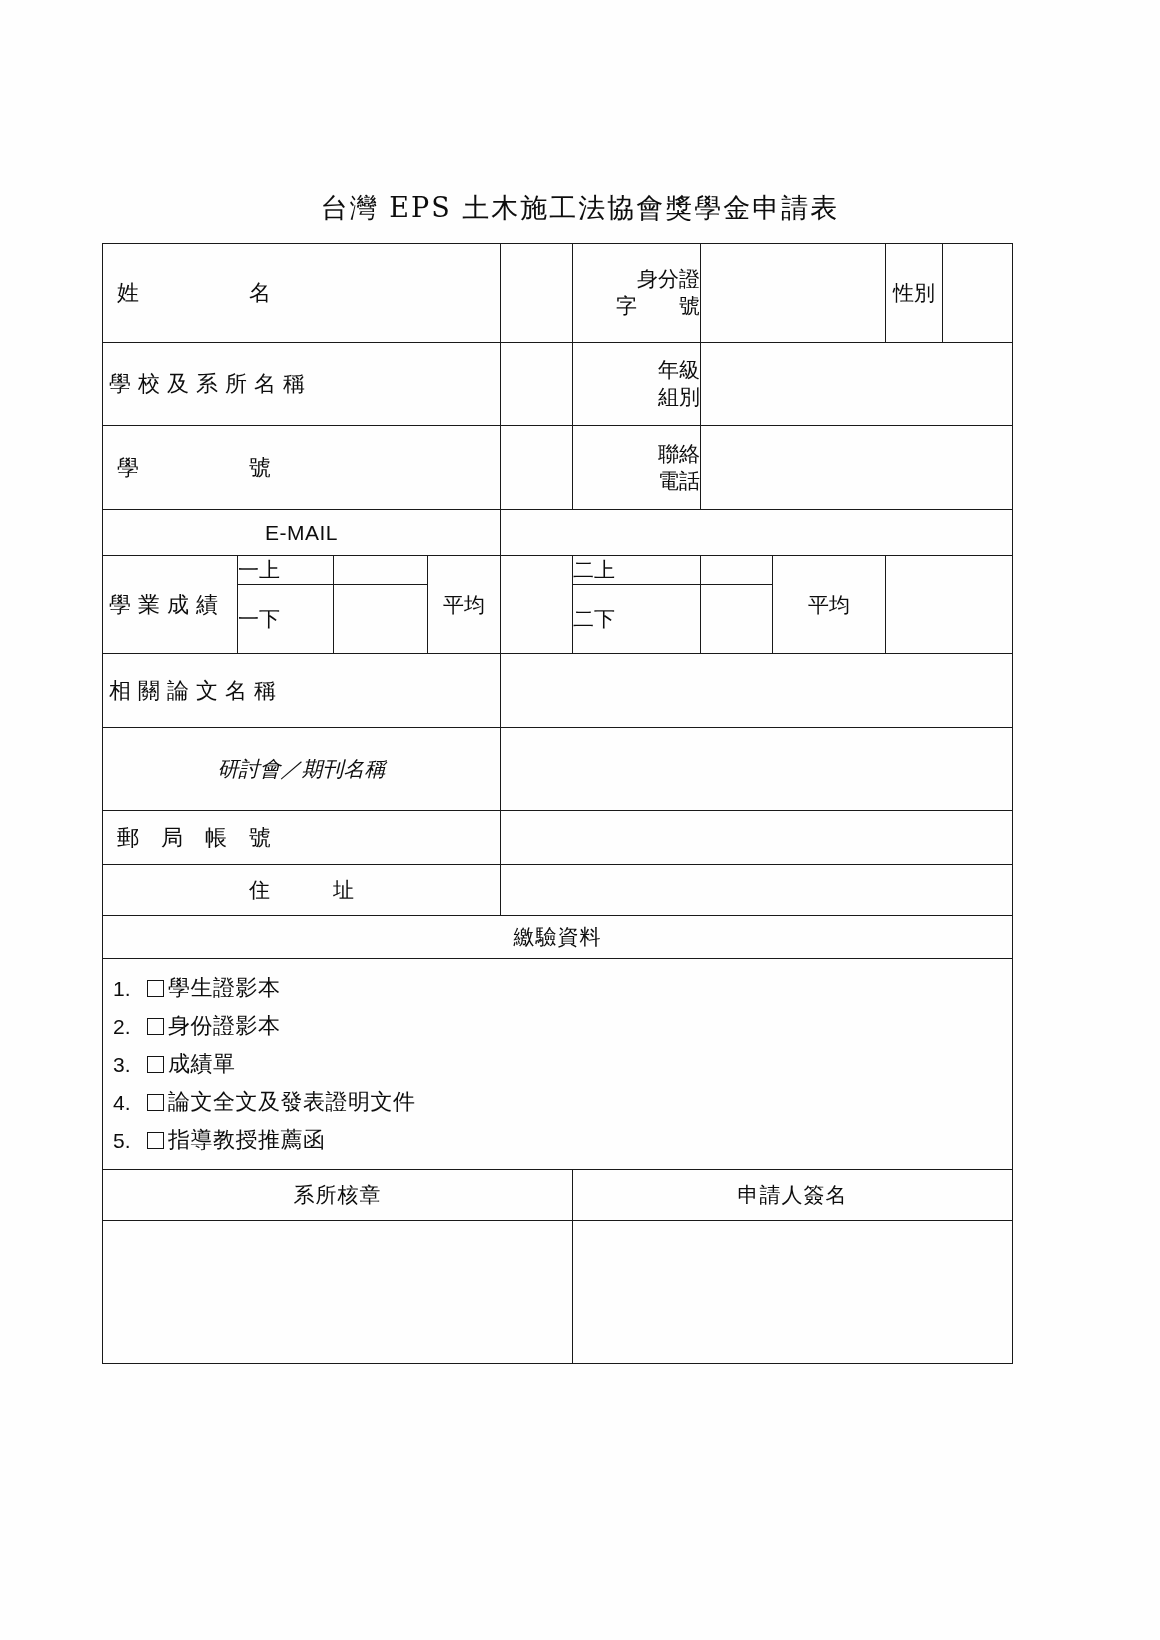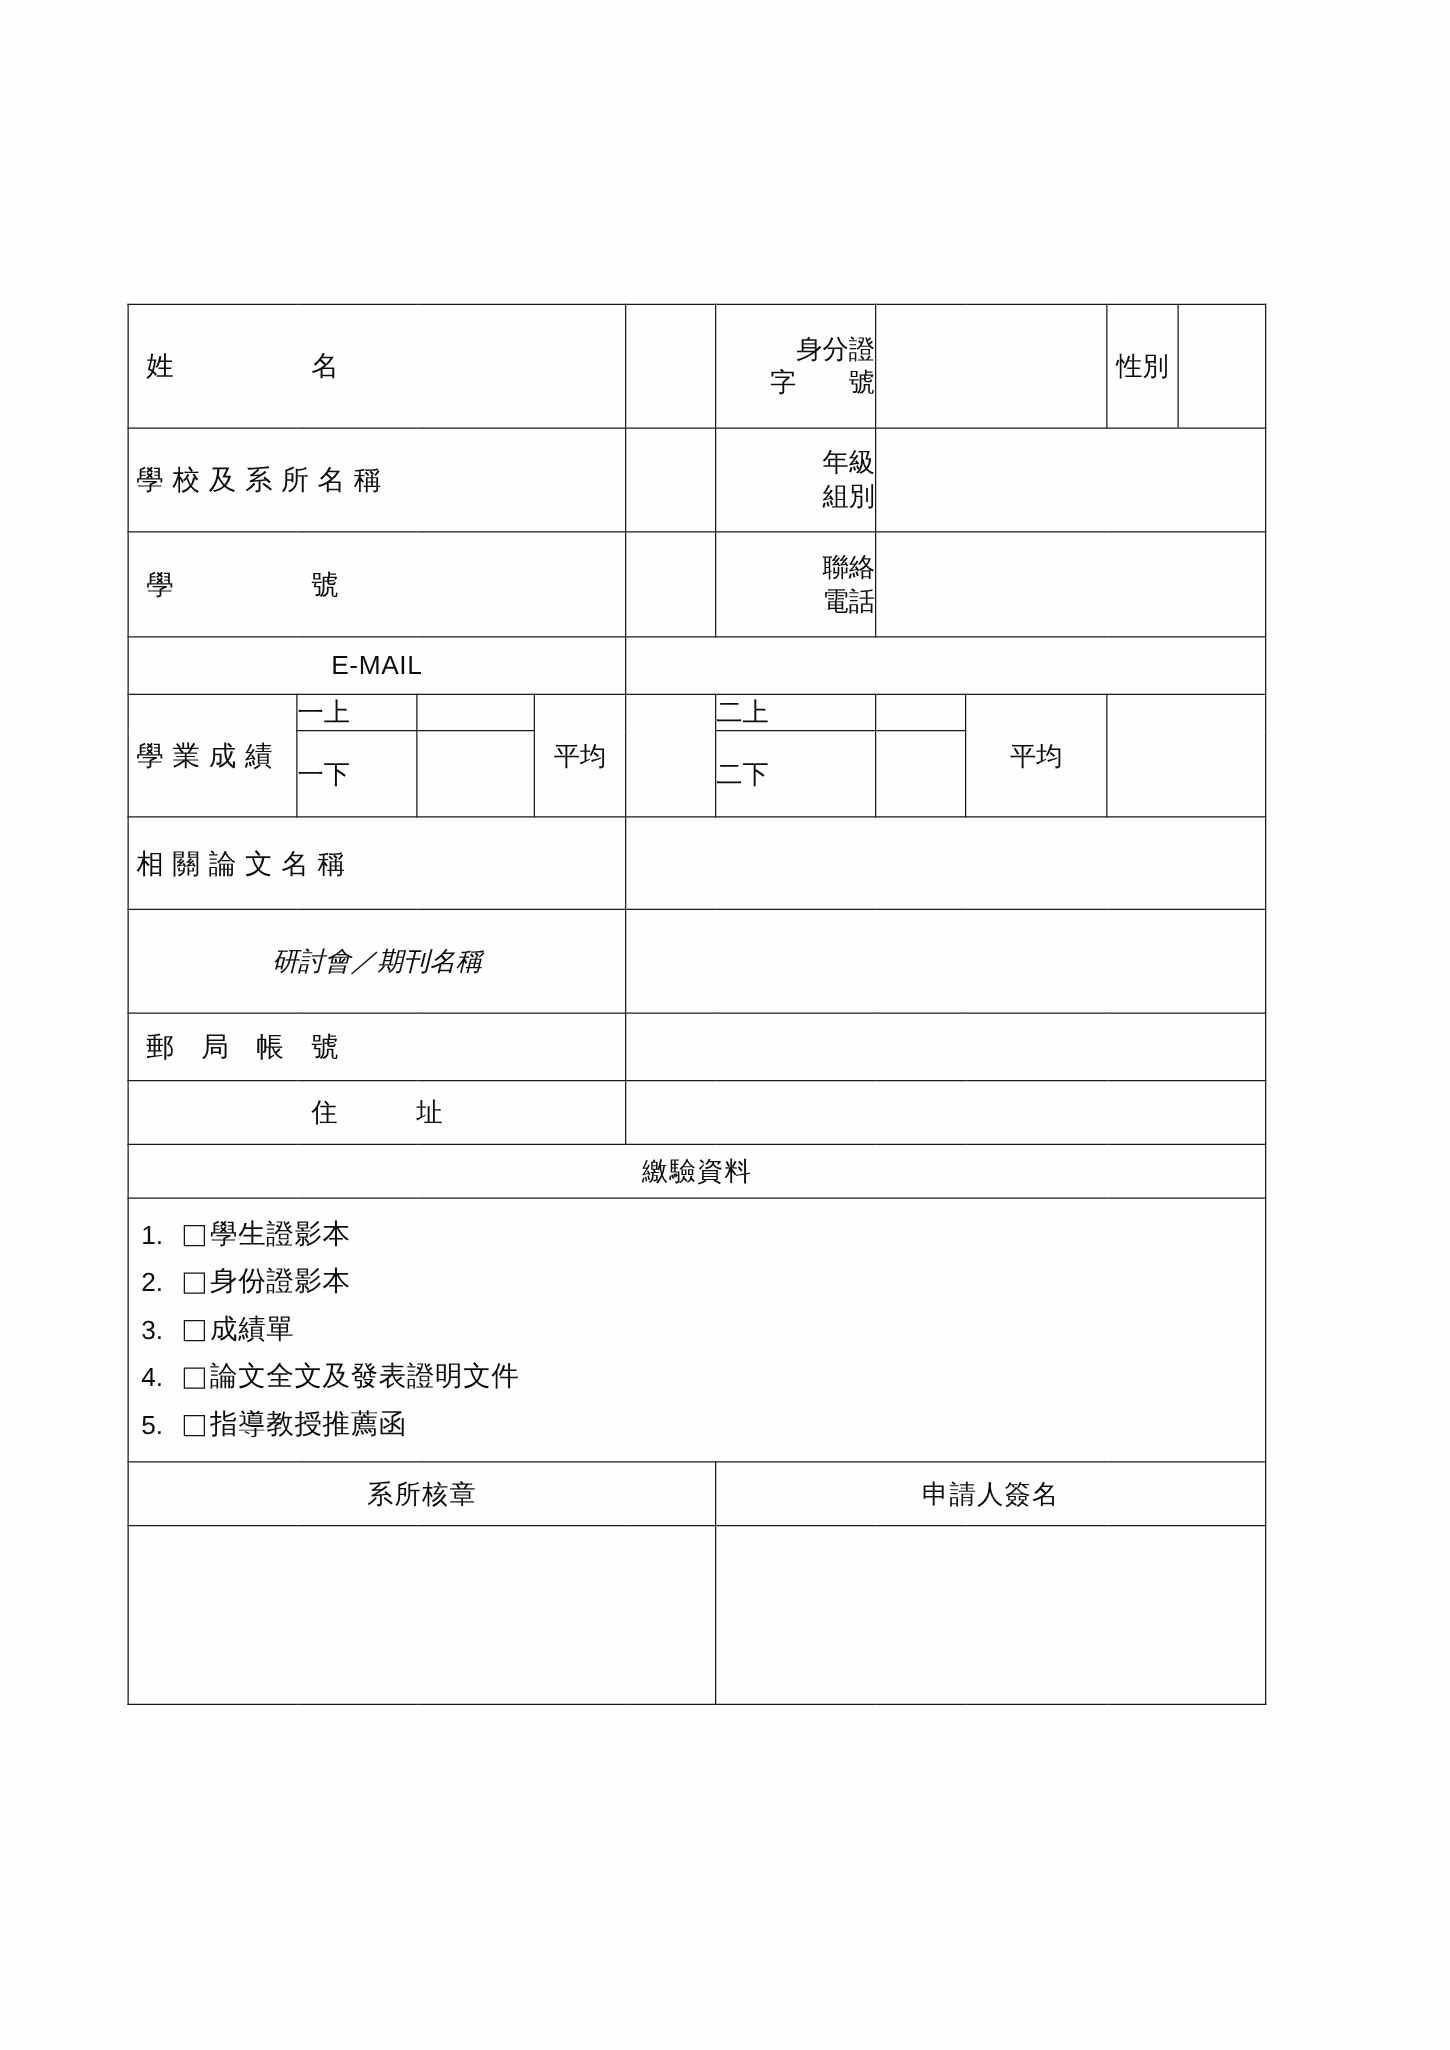--- a/index.html
+++ b/index.html
@@ -132,20 +132,21 @@
     letter-spacing: 0.5px;
   }
 
   .sig-head { text-align: center; font-size: 22px; letter-spacing: 1px; font-family: Liberation Mono, monospace; }
 </style>
 </head>
 <body>
 
 <div class="page">
 
+  <div class="form-title">台灣 EPS 土木施工法協會獎學金申請表</div>
 
   <div class="tbl-wrap">
     <table class="form">
       <colgroup>
         <col style="width:135px">
         <col style="width:96px">
         <col style="width:94px">
         <col style="width:73px">
         <col style="width:72px">
         <col style="width:128px">

